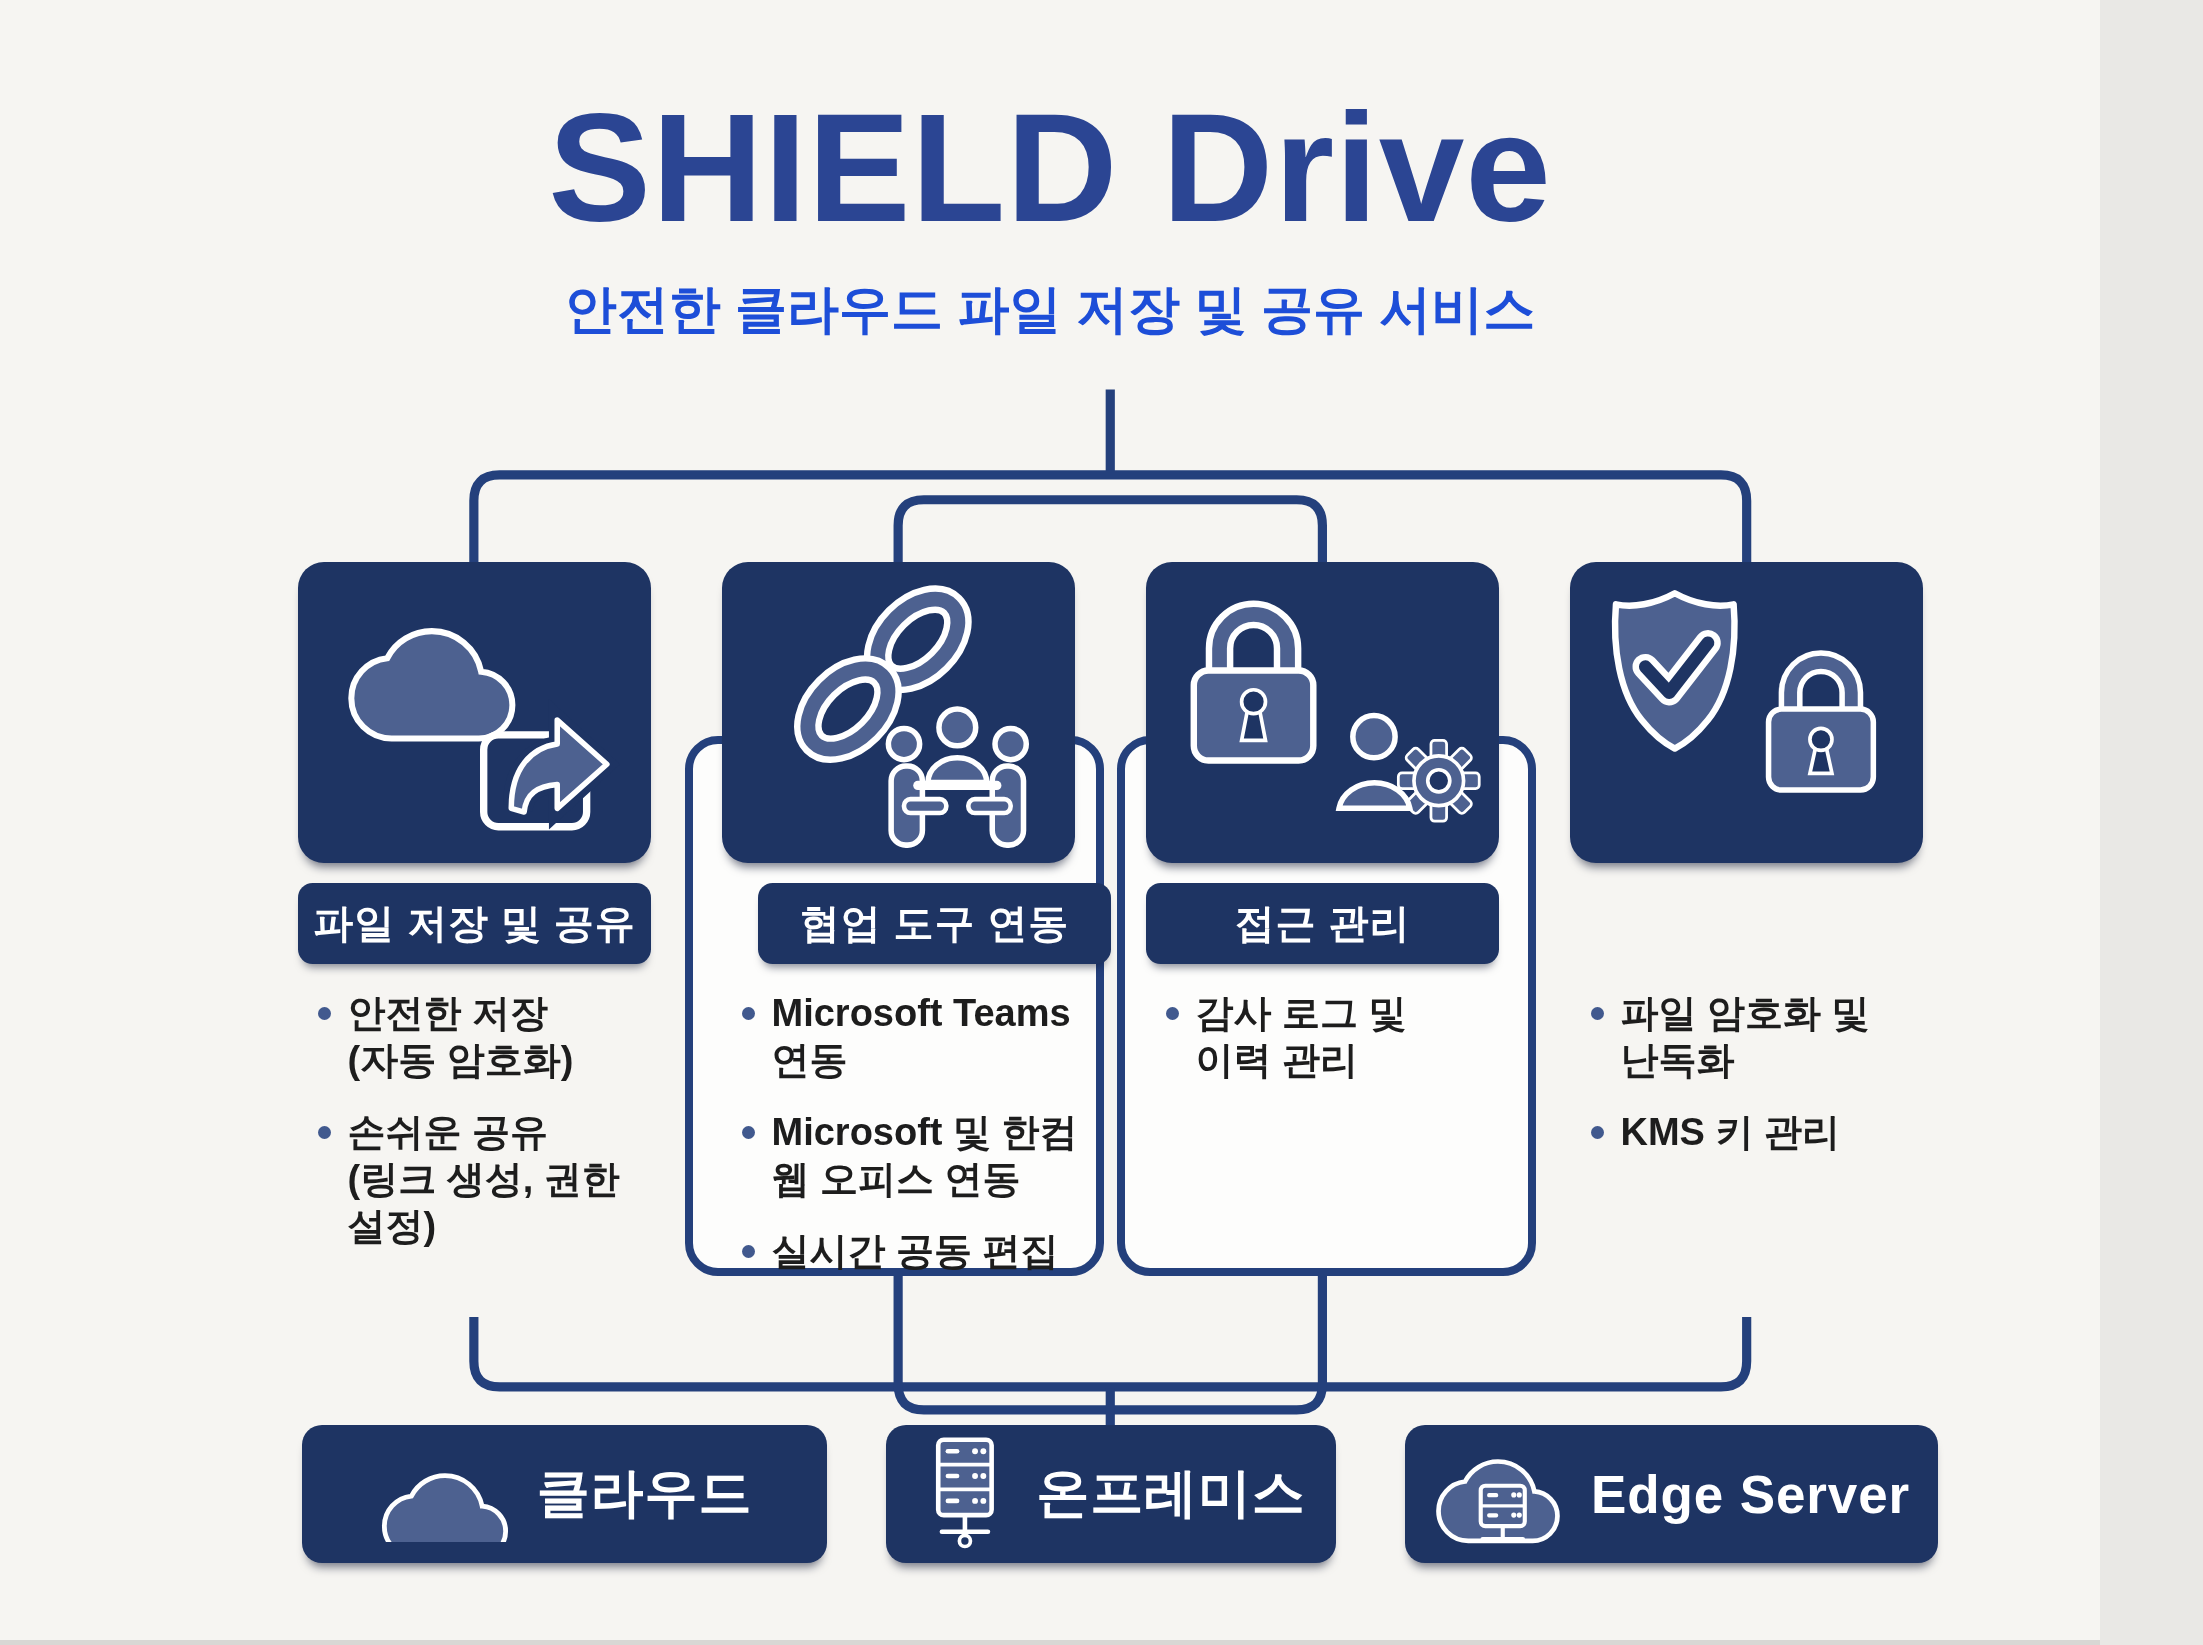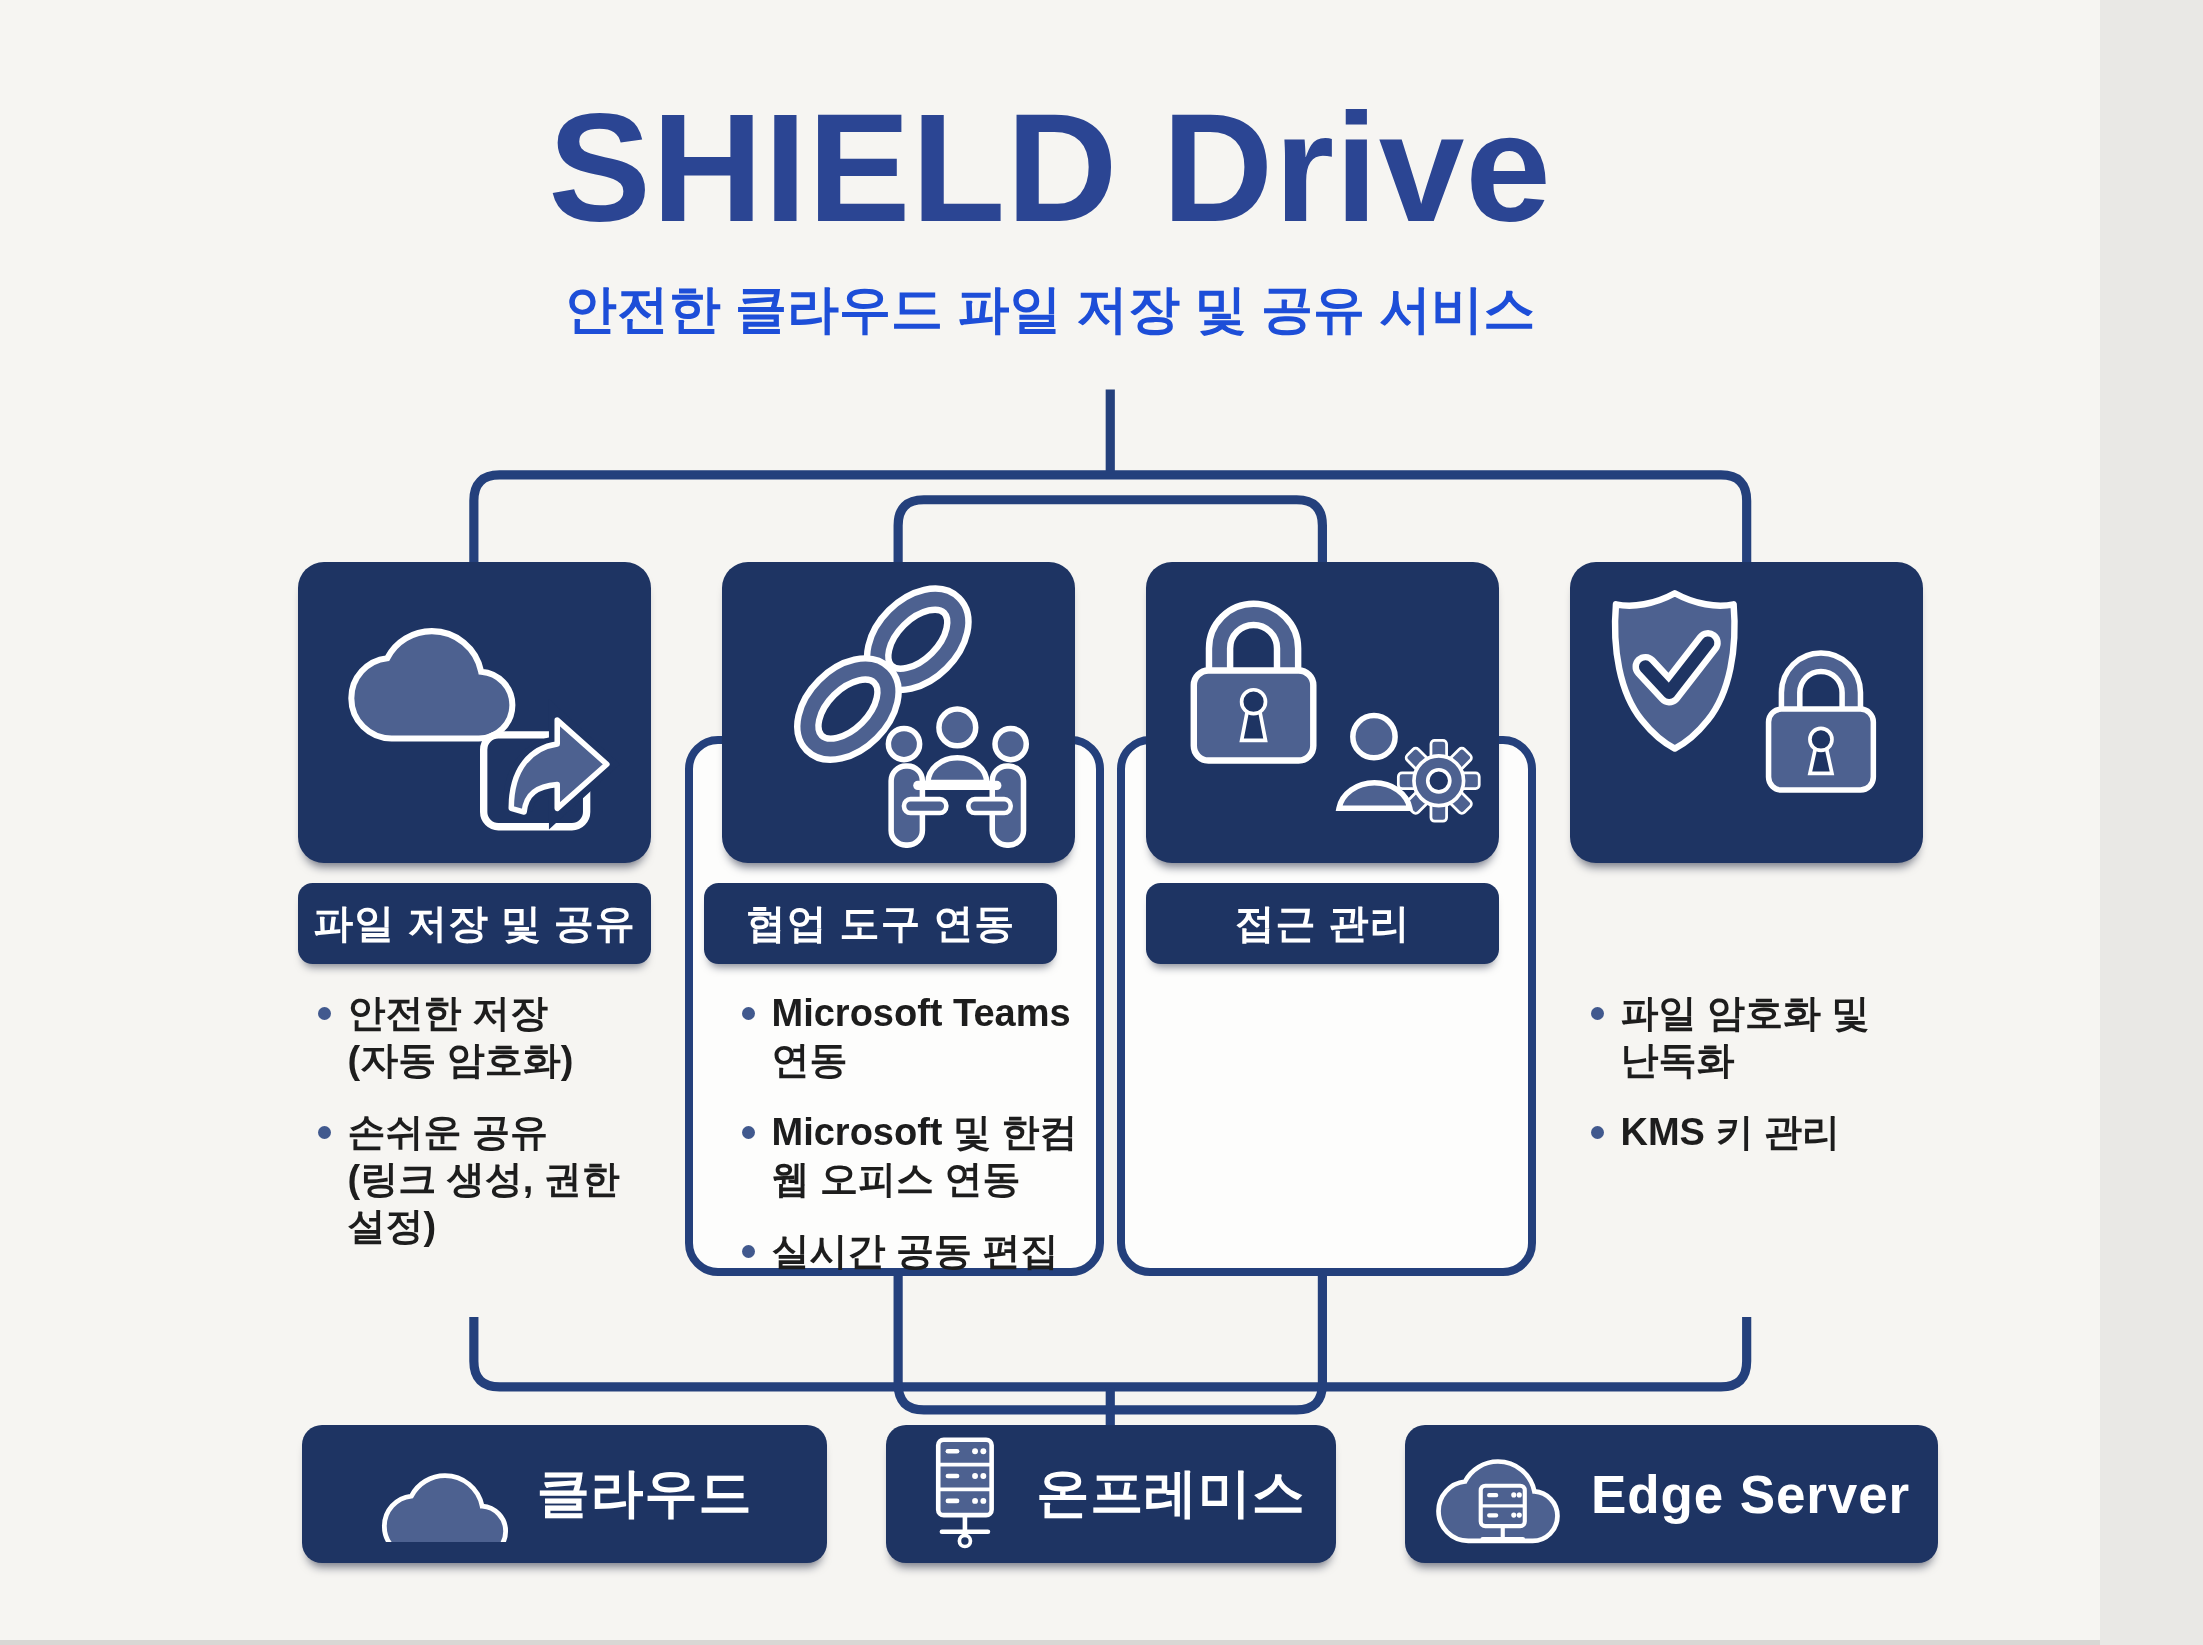--- a/index.html
+++ b/index.html
@@ -106,21 +106,21 @@
       <path class="f-slate st-w" stroke-width="6" d="M224,240 a32,27 0 0 1 64,0 Z"></path>
       <circle cx="198" cy="198" r="17" class="f-slate st-w" stroke-width="6"></circle>
       <circle cx="314" cy="198" r="17" class="f-slate st-w" stroke-width="6"></circle>
       <rect x="184" y="222" width="34" height="86" rx="16" class="f-slate st-w" stroke-width="6"></rect>
       <rect x="198" y="258" width="46" height="15" rx="7" class="f-slate st-w" stroke-width="5"></rect>
       <rect x="294" y="222" width="34" height="86" rx="16" class="f-slate st-w" stroke-width="6"></rect>
       <rect x="268" y="258" width="46" height="15" rx="7" class="f-slate st-w" stroke-width="5"></rect>
       <rect x="208" y="238" width="96" height="10" rx="5" class="f-white"></rect>
     </svg>
   </div>
-  <div class="label-bar" style="left:704px">협업 도구 연동</div>
+  <div class="label-bar" style="left:758px">협업 도구 연동</div>
   <ul class="bullets" style="left:742px">
     <li>
         <span class="dot"></span>
         <span class="bullet-text">Microsoft Teams
 연동</span>
       </li>
     <li>
         <span class="dot"></span>
         <span class="bullet-text">Microsoft 및 한컴
 웹 오피스 연동</span>
@@ -145,20 +145,25 @@
         <rect x="310" y="194" width="17" height="88" rx="4" transform="rotate(135 318.5 238)" class="f-slate st-w" stroke-width="3"></rect>
         <circle cx="318.5" cy="238" r="27" class="f-slate st-w" stroke-width="4"></circle>
         <circle cx="318.5" cy="238" r="12" class="f-navy st-w" stroke-width="4"></circle>
       </g>
       <circle cx="248" cy="190" r="23" class="f-slate st-w" stroke-width="6"></circle>
       <path class="f-slate st-w" stroke-width="6" d="M210,268 a39,33 0 0 1 77,0 Z"></path>
     </svg>
   </div>
   <div class="label-bar" style="left:1146px">접근 관리</div>
   <ul class="bullets" style="left:1166px">
+    <li>
+        <span class="dot"></span>
+        <span class="bullet-text">감사 로그 및
+이력 관리</span>
+      </li>
   </ul>
 
   <div class="icon-box" style="left:1570px">
     <svg viewBox="0 0 384 335">
       <path class="f-slate st-w" stroke-width="7" stroke-linejoin="round" d="M114,34 C136,46 160,50 178,46 C182,94 174,142 150,172 C138,187 126,197 114,203 C102,197 90,187 78,172 C54,142 46,94 50,46 C68,50 92,46 114,34 Z"></path>
       <path class="no-f st-w" stroke-width="28" stroke-linecap="round" stroke-linejoin="round" d="M82,114 L108,142 L150,88"></path>
       <path class="no-f st-navy" stroke-width="14" stroke-linecap="round" stroke-linejoin="round" d="M82,114 L108,142 L150,88"></path>
       <path class="no-f st-w" stroke-width="26" d="M240,162 V142 a33,33 0 0 1 66,0 V162"></path>
       <path class="no-f st-slate" stroke-width="14" d="M240,162 V142 a33,33 0 0 1 66,0 V162"></path>
       <rect x="216" y="160" width="114" height="88" rx="14" class="f-slate st-w" stroke-width="6"></rect>

